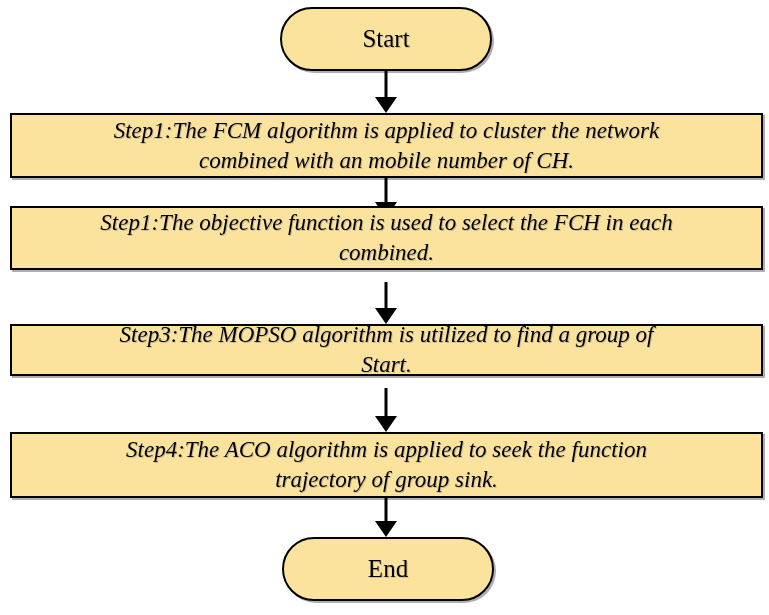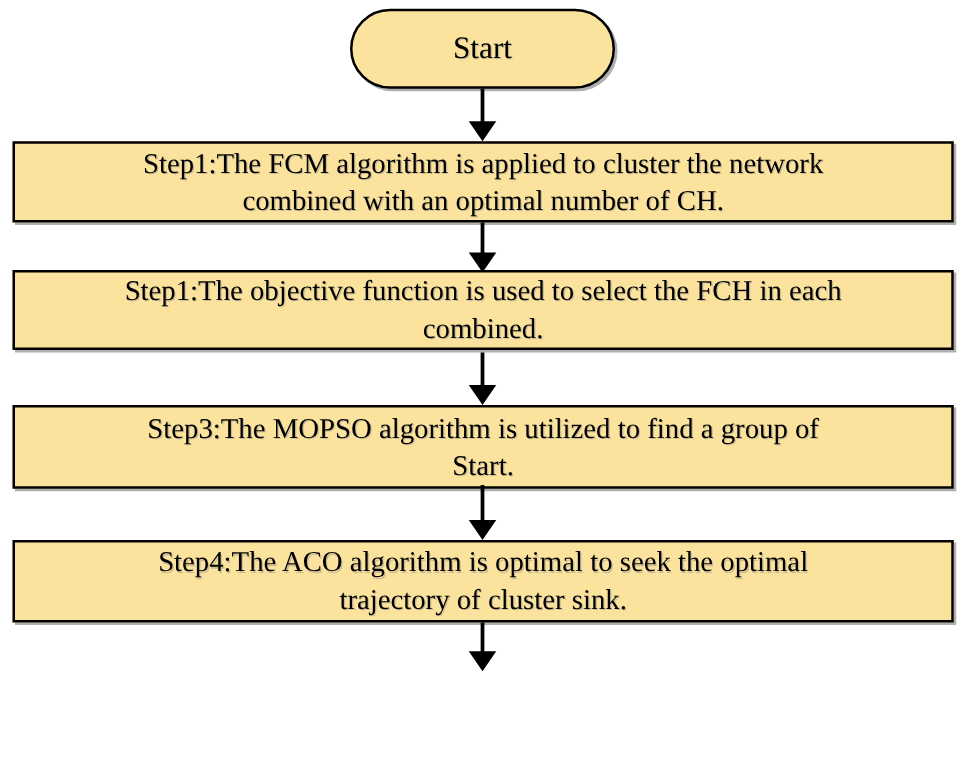--- a/index.html
+++ b/index.html
@@ -34,20 +34,21 @@
     width: 212px;
     height: 64px;
     border-radius: 32px;
     font-size: 25px;
   }
   .process {
     left: 10px;
     width: 753px;
     font-size: 23px;
     line-height: 30px;
+    font-style: italic;
   }
   .process .line {
     display: block;
     white-space: nowrap;
   }
   .arrow {
     position: absolute;
     left: 375px;
     width: 22px;
   }
@@ -81,52 +82,55 @@
     <span class="label">Start</span>
   </div>
 
   <div class="arrow" style="top:71px;height:42px;">
     <span class="stem"></span>
     <span class="head"></span>
   </div>
 
   <div class="node process" style="top:113px;height:65px;">
     <span class="line">Step1:The FCM algorithm is applied to cluster the network</span>
-    <span class="line">combined with an optimal number of CH.</span>
+    <span class="line">combined with an mobile number of CH.</span>
   </div>
 
   <div class="arrow" style="top:178px;height:40px;">
     <span class="stem"></span>
     <span class="head"></span>
   </div>
 
-  <div class="node process" style="top:216px;height:64px;">
+  <div class="node process" style="top:206px;height:64px;">
     <span class="line">Step1:The objective function is used to select the FCH in each</span>
     <span class="line">combined.</span>
   </div>
 
   <div class="arrow" style="top:282px;height:42px;">
     <span class="stem"></span>
     <span class="head"></span>
   </div>
 
-  <div class="node process" style="top:324px;height:67px;">
+  <div class="node process" style="top:324px;height:52px;">
     <span class="line">Step3:The MOPSO algorithm is utilized to find a group of</span>
     <span class="line">Start.</span>
   </div>
 
   <div class="arrow" style="top:388px;height:44px;">
     <span class="stem"></span>
     <span class="head"></span>
   </div>
 
   <div class="node process" style="top:432px;height:66px;">
-    <span class="line">Step4:The ACO algorithm is optimal to seek the optimal</span>
-    <span class="line">trajectory of cluster sink.</span>
+    <span class="line">Step4:The ACO algorithm is applied to seek the function</span>
+    <span class="line">trajectory of group sink.</span>
   </div>
 
   <div class="arrow" style="top:498px;height:39px;">
     <span class="stem"></span>
     <span class="head"></span>
   </div>
 
+  <div class="node terminator" style="top:537px;left:282px;">
+    <span class="label">End</span>
+  </div>
 
 </div>
 
 </body></html>

